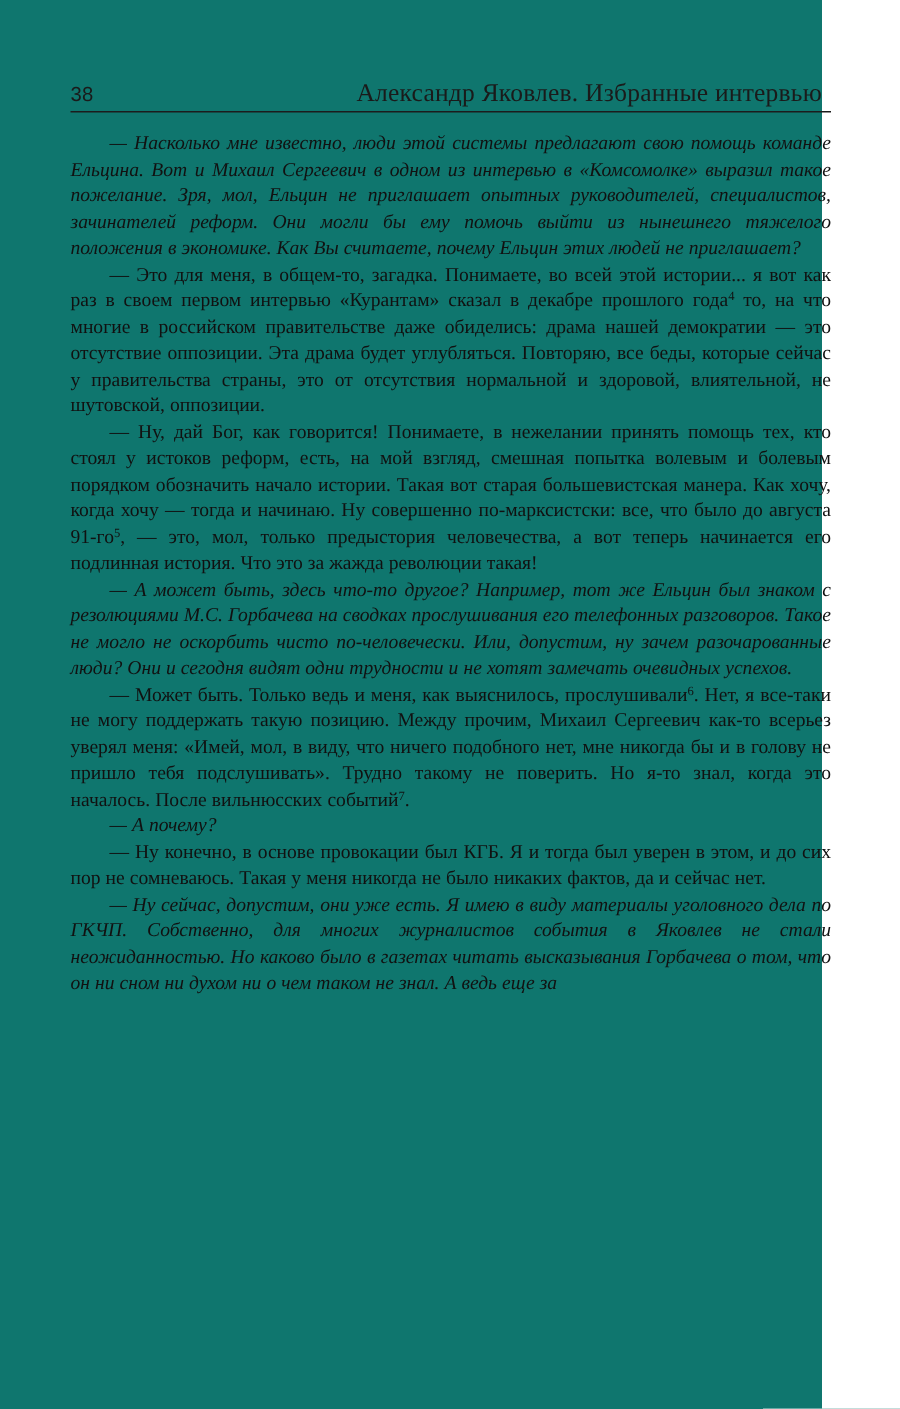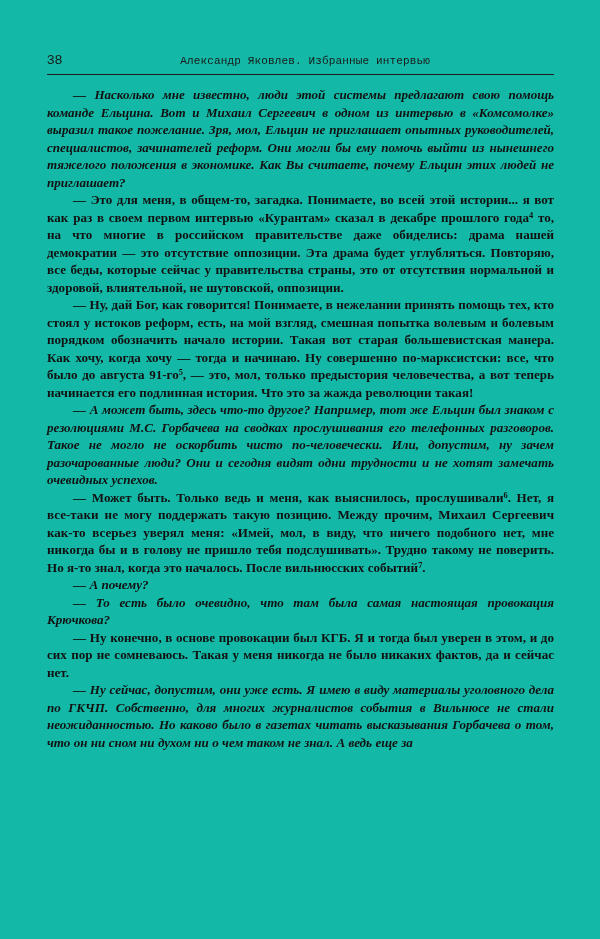--- a/index.html
+++ b/index.html
@@ -12,23 +12,23 @@
     width: 600px;
     height: 939px;
     overflow: hidden;
     font-family: "Liberation Serif", "DejaVu Serif", serif;
     color: #111111;
     -webkit-font-smoothing: antialiased;
   }
 
   .page {
     position: relative;
-    width: 600px;
+    width: 548px;
     height: 939px;
-    background: #14b8a6;
+    background: #0f766e;
     box-sizing: border-box;
   }
 
   
   .running-head {
     position: absolute;
     left: 47px;
     top: 52px;
     width: 507px;
     height: 20px;
@@ -37,23 +37,23 @@
   }
   .folio {
     font-family: "Liberation Sans", "DejaVu Sans", sans-serif;
     font-size: 13.5px;
     letter-spacing: 0.2px;
     color: #1a1a1a;
     flex: 0 0 auto;
   }
   .head-title {
     flex: 1 1 auto;
-    text-align: center;
-    font-family: Liberation Mono, monospace;
-    font-size: 11px;
+    text-align: right;
+    font-family: Liberation Serif, serif;
+    font-size: 17px;
     letter-spacing: 0.15px;
     color: #1a1a1a;
     
     padding-right: 6px;
   }
   .head-rule {
     position: absolute;
     left: 47px;
     top: 74px;
     width: 507px;
@@ -71,21 +71,20 @@
 
   p {
     margin: 0;
     font-size: 13.05px;
     line-height: 17.5px;
     text-align: justify;
     text-justify: inter-word;
     text-indent: 26px;
     hyphens: manual;
     word-spacing: 0.1px;
-    font-weight: bold;
   }
 
   p.q {                 
     font-style: italic;
   }
   p.a {                 
     font-style: normal;
   }
 
   sup {
@@ -134,30 +133,27 @@
 
     <p class="a">
       <span>— Может быть. Только ведь и меня, как выяснилось, прослушивали</span><sup>6</sup><span>. Нет, я все-таки не могу поддержать такую позицию. Между прочим, Михаил Сергеевич как-то всерьез уверял меня: «Имей, мол, в виду, что ничего подобного нет, мне никогда бы и в голову не пришло тебя подслушивать». Трудно такому не поверить. Но я-то знал, когда это началось. После вильнюсских событий</span><sup>7</sup><span>.</span>
     </p>
 
     <p class="q">
       <span>— А почему?</span>
     </p>
 
 
-    <p class="q">
-      <span>— То есть было очевидно, что там была самая настоящая провокация Крючкова?</span>
-    </p>
 
 
 
     <p class="a">
       <span>— Ну конечно, в основе провокации был КГБ. Я и тогда был уверен в этом, и до сих пор не сомневаюсь. Такая у меня никогда не было никаких фактов, да и сейчас нет.</span>
     </p>
 
     <p class="q">
-      <span>— Ну сейчас, допустим, они уже есть. Я имею в виду материалы уголовного дела по ГКЧП. Собственно, для многих журналистов события в Вильнюсе не стали неожиданностью. Но каково было в газетах читать высказывания Горбачева о том, что он ни сном ни духом ни о чем таком не знал. А ведь еще за</span>
+      <span>— Ну сейчас, допустим, они уже есть. Я имею в виду материалы уголовного дела по ГКЧП. Собственно, для многих журналистов события в Яковлев не стали неожиданностью. Но каково было в газетах читать высказывания Горбачева о том, что он ни сном ни духом ни о чем таком не знал. А ведь еще за</span>
     </p>
 
   </div>
 
   <div class="scan-tint"></div>
 </div>
 
 </body></html>

